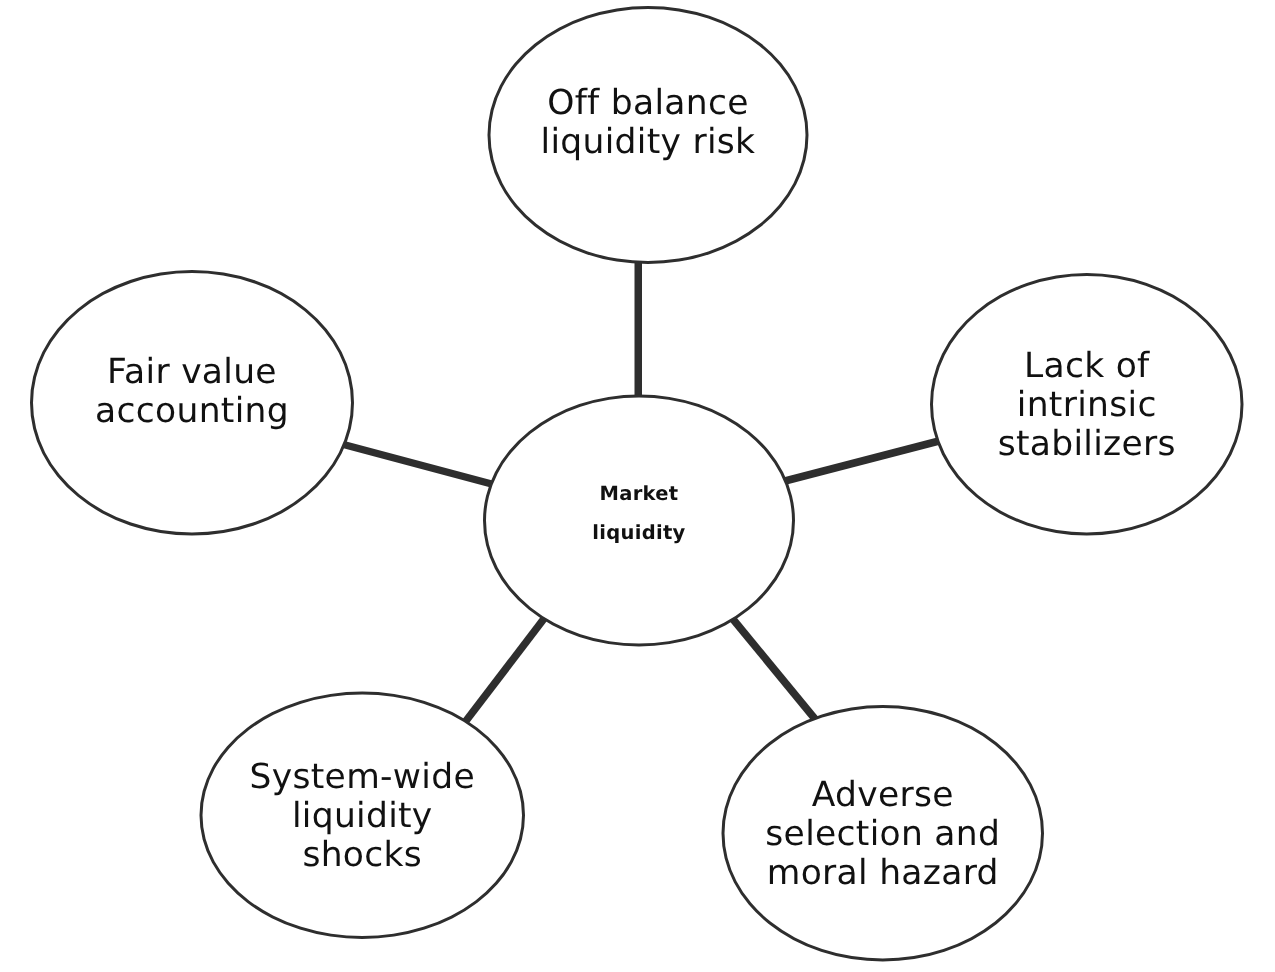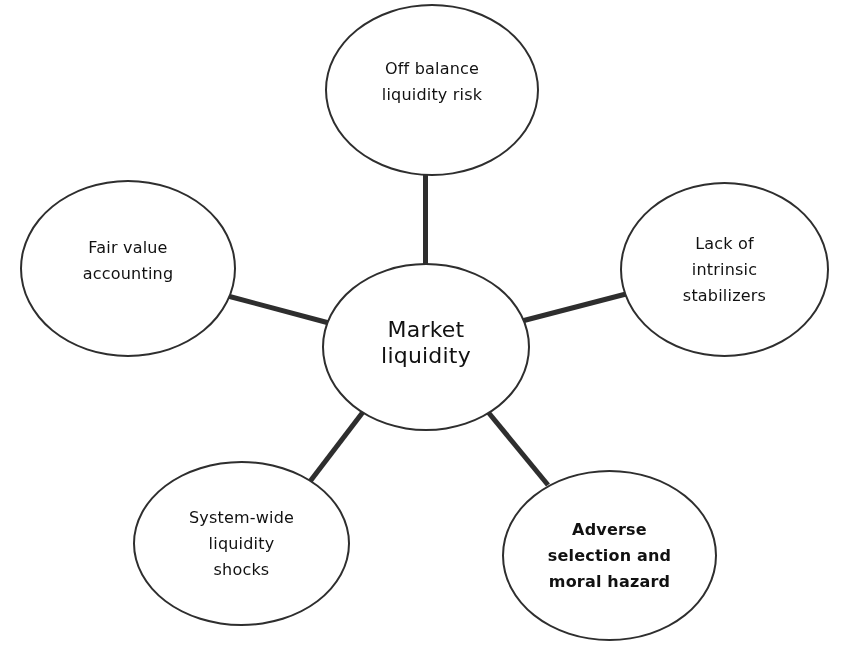--- a/index.html
+++ b/index.html
@@ -34,42 +34,42 @@
     border-radius: 50%;
     background: var(--fill, #ffffff);
     display: flex;
     align-items: center;
     justify-content: center;
     text-align: center;
   }
   .node-label {
     display: block;
     white-space: pre-line;
-    font-size: 16px;
+    font-size: 23px;
     line-height: 26px;
     color: var(--text, #111111);
     letter-spacing: 0.2px;
   }
   .node-center .node-label {
-    font-weight: normal;
-    font-size: 22px;
+    font-weight: bold;
+    font-size: 13px;
   }
   .shift-up .node-label {
     transform: translateY(-8px);
   }
   .shift-up-small .node-label {
     transform: translateY(-4px);
   }
   
   .node-center       { left: 322px; top: 263px; width: 208px; height: 168px; }
   .node-top          { left: 325px; top:   4px; width: 214px; height: 172px; }
   .node-right        { left: 620px; top: 182px; width: 209px; height: 175px; }
   .node-left         { left:  20px; top: 180px; width: 216px; height: 177px; }
   .node-bottom-left  { left: 133px; top: 461px; width: 217px; height: 165px; }
-  .node-bottom-right { left: 502px; top: 470px; width: 215px; height: 171px; font-weight: bold; }
+  .node-bottom-right { left: 481px; top: 470px; width: 215px; height: 171px; }
 </style>
 </head>
 <body>
 
 <div class="canvas">
 
   <svg class="connectors" viewBox="0 0 850 648" xmlns="http://www.w3.org/2000/svg">
     <line class="connector" x1="425.5" y1="170" x2="425.5" y2="266"></line>
     <line class="connector" x1="522" y1="321" x2="626" y2="294"></line>
     <line class="connector" x1="329" y1="323" x2="224" y2="295"></line>

